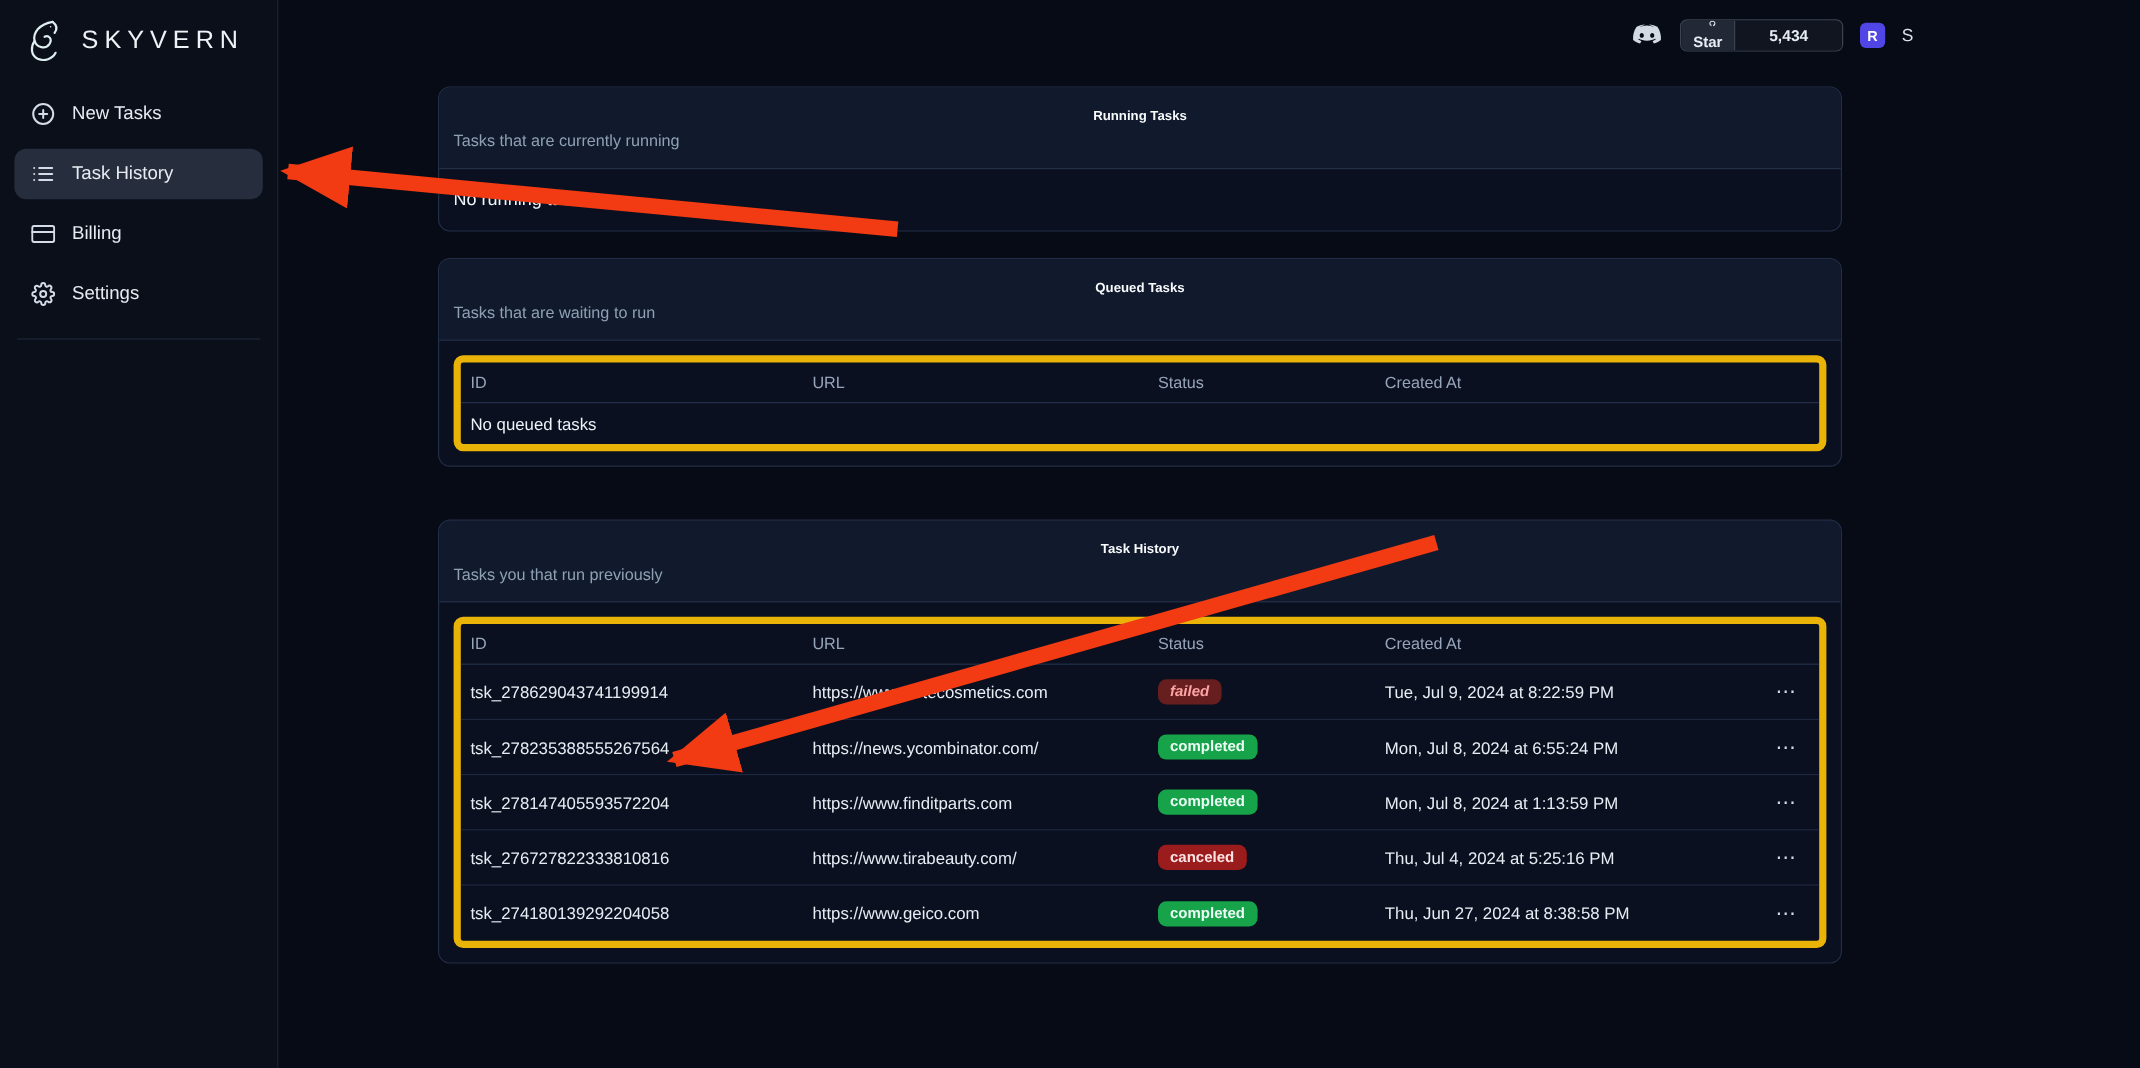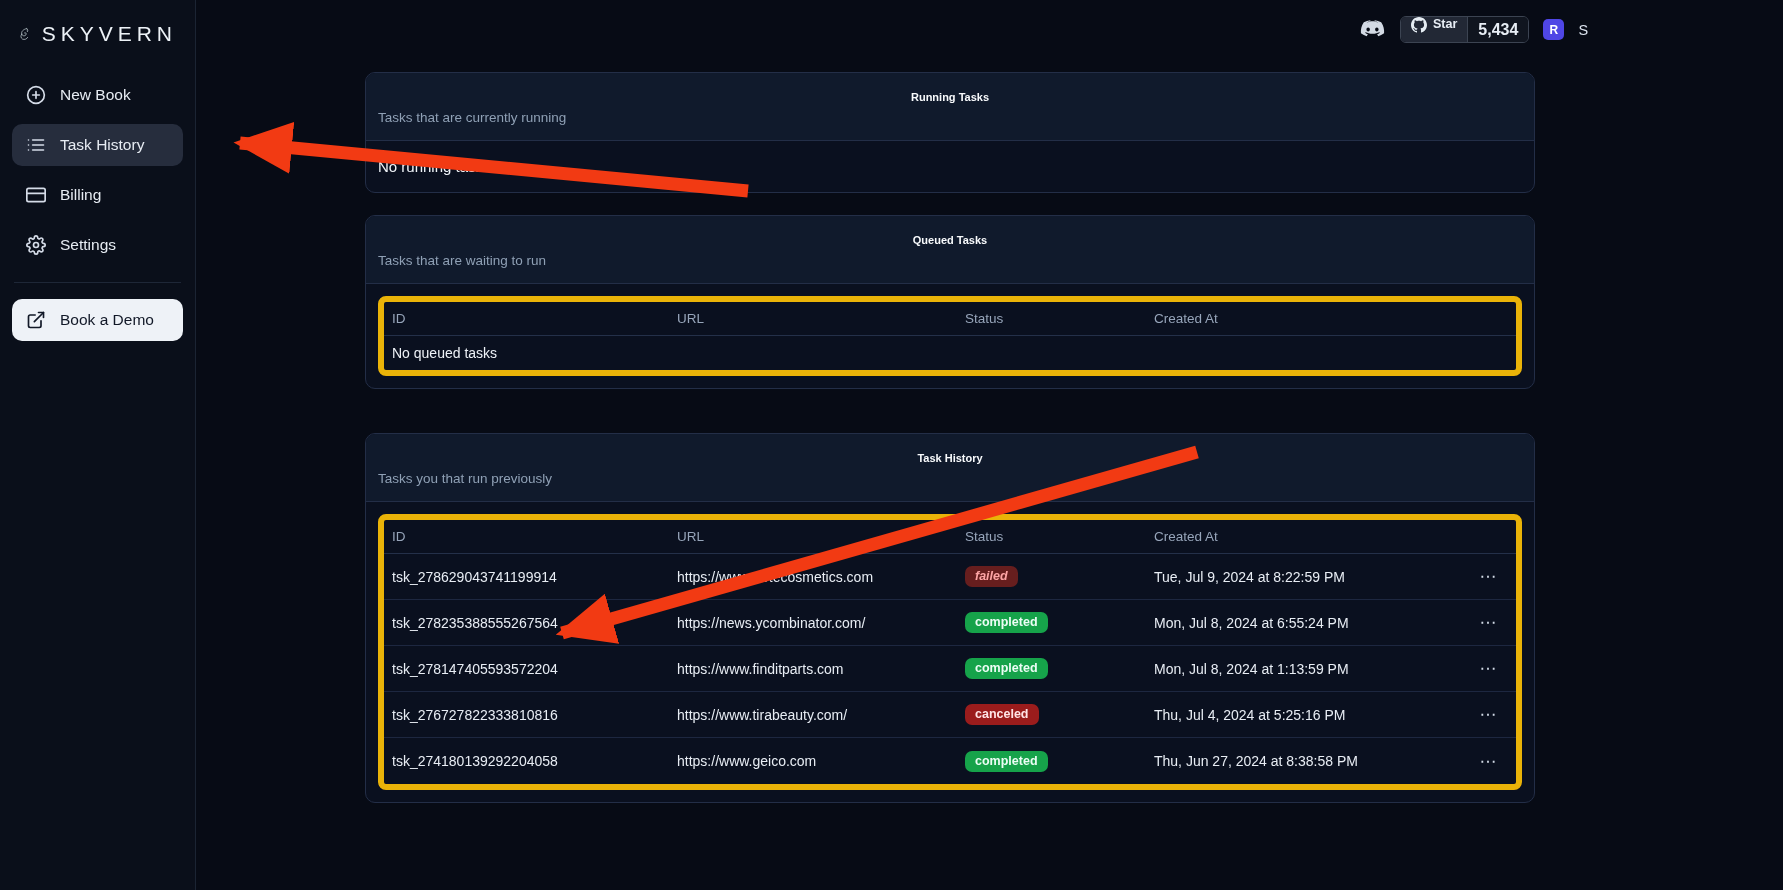--- a/index.html
+++ b/index.html
@@ -5,42 +5,42 @@
   * { box-sizing: border-box; }
   html,body { margin:0; padding:0; }
   body {
     width:1783px; height:890px; overflow:hidden; position:relative;
     background:#070b15; color:#e8edf4;
     font-family:"Liberation Sans","DejaVu Sans",sans-serif;
   }
 
   
   .sidebar{
-    position:absolute; left:0; top:0; bottom:0; width:196px;
+    position:absolute; left:0; top:0; bottom:0; width:232px;
     background:#0a0f1a; border-right:1px solid #1b2433; z-index:10;
   }
   .logo-row{display:flex;align-items:center;gap:10px;padding:12px 18px 10px;}
   .logo-text{font-size:21px;letter-spacing:5px;color:#edf2f7;font-weight:400;}
   .nav{padding:8px 12px 0;}
   .nav-item{
     display:flex;align-items:center;gap:14px;height:42px;padding:0 14px;
     border-radius:10px;color:#e7ecf3;font-size:15.5px;margin-bottom:8px;cursor:pointer;
   }
   .nav-item svg{width:20px;height:20px;stroke:#d5dce8;fill:none;stroke-width:2;stroke-linecap:round;stroke-linejoin:round;flex:none;}
   .nav-item.active{background:#262d3d;}
   .nav-divider{border:none;border-top:1px solid #1e2737;margin:16px 2px;}
   .nav-item.demo{background:#eef2f7;color:#111827;font-weight:500;}
   .nav-item.demo svg{stroke:#111827;}
 
   
   .topbar{position:absolute;top:16px;left:1358px;display:flex;align-items:center;gap:14px;z-index:10;}
   .discord-btn{width:28px;height:22px;display:flex;align-items:center;justify-content:center;cursor:pointer;}
   .gh{display:flex;align-items:stretch;height:27px;border:1px solid #3c4452;border-radius:6px;overflow:hidden;cursor:pointer;}
-  .gh-left{display:flex;align-items:flex-start;gap:6px;background:#222835;padding:0 10px;font-size:12.5px;font-weight:700;color:#e8eef5;}
-  .gh-right{display:flex;align-items:center;background:#10151f;border-left:1px solid #3c4452;padding:0 10px;font-size:16px;font-weight:700;color:#e8eef5;}
+  .gh-left{display:flex;align-items:flex-end;gap:6px;background:#222835;padding:0 10px;font-size:12.5px;font-weight:700;color:#e8eef5;flex-direction:column;}
+  .gh-right{display:flex;align-items:center;background:#10151f;border-left:1px solid #3c4452;padding:0 28px;font-size:13px;font-weight:700;color:#e8eef5;}
   .avatar{width:21px;height:21px;border-radius:5px;background:#4f46e5;color:#fff;font-size:12px;font-weight:700;
     display:flex;align-items:center;justify-content:center;cursor:pointer;}
   .partial{font-size:14.5px;color:#dbe3ee;}
 
   
   .content{position:absolute;left:365px;top:72px;width:1170px;z-index:5;}
   .card{background:#0a101f;border:1px solid #232e47;border-radius:10px;overflow:hidden;}
   .card-header{background:#101a2c;padding:18px 12px 15px;border-bottom:1px solid #232e47;}
   .card-title{margin:0 0 7px;font-size:11px;font-weight:700;color:#f8fafc;text-align:center;}
   .card-sub{margin:0;font-size:13.5px;color:#8fa0b5;}
@@ -76,21 +76,21 @@
     <span class="logo-text">SKYVERN</span>
   </div>
 
   <nav class="nav">
     <div class="nav-item">
       <svg viewBox="0 0 24 24">
         <circle cx="12" cy="12" r="10"></circle>
           <line x1="12" y1="8" x2="12" y2="16"></line>
           <line x1="8" y1="12" x2="16" y2="12"></line>
       </svg>
-      <span>New Book</span>
+      <span>New Tasks</span>
     </div>
     <div class="nav-item active">
       <svg viewBox="0 0 24 24">
         <line x1="8" y1="6" x2="21" y2="6"></line>
           <line x1="8" y1="12" x2="21" y2="12"></line>
           <line x1="8" y1="18" x2="21" y2="18"></line>
         <line x1="3" y1="6" x2="3.01" y2="6"></line>
           <line x1="3" y1="12" x2="3.01" y2="12"></line>
           <line x1="3" y1="18" x2="3.01" y2="18"></line>
       </svg>
@@ -106,28 +106,20 @@
     <div class="nav-item">
       <svg viewBox="0 0 24 24">
         <circle cx="12" cy="12" r="3"></circle>
         <path d="M19.4 15a1.65 1.65 0 0 0 .33 1.82l.06.06a2 2 0 0 1 0 2.83 2 2 0 0 1-2.83 0l-.06-.06a1.65 1.65 0 0 0-1.82-.33 1.65 1.65 0 0 0-1 1.51V21a2 2 0 0 1-2 2 2 2 0 0 1-2-2v-.09A1.65 1.65 0 0 0 9 19.4a1.65 1.65 0 0 0-1.82.33l-.06.06a2 2 0 0 1-2.83 0 2 2 0 0 1 0-2.83l.06-.06a1.65 1.65 0 0 0 .33-1.82 1.65 1.65 0 0 0-1.51-1H3a2 2 0 0 1-2-2 2 2 0 0 1 2-2h.09A1.65 1.65 0 0 0 4.6 9a1.65 1.65 0 0 0-.33-1.82l-.06-.06a2 2 0 0 1 0-2.83 2 2 0 0 1 2.83 0l.06.06a1.65 1.65 0 0 0 1.82.33H9a1.65 1.65 0 0 0 1-1.51V3a2 2 0 0 1 2-2 2 2 0 0 1 2 2v.09a1.65 1.65 0 0 0 1 1.51 1.65 1.65 0 0 0 1.82-.33l.06-.06a2 2 0 0 1 2.83 0 2 2 0 0 1 0 2.83l-.06.06a1.65 1.65 0 0 0-.33 1.82V9a1.65 1.65 0 0 0 1.51 1H21a2 2 0 0 1 2 2 2 2 0 0 1-2 2h-.09a1.65 1.65 0 0 0-1.51 1z"></path>
       </svg>
       <span>Settings</span>
     </div>
 
     <hr class="nav-divider">
 
-    <div class="nav-item demo">
-      <svg viewBox="0 0 24 24">
-        <path d="M18 13v6a2 2 0 0 1-2 2H5a2 2 0 0 1-2-2V8a2 2 0 0 1 2-2h6"></path>
-        <polyline points="15 3 21 3 21 9"></polyline>
-          <line x1="10" y1="14" x2="21" y2="3"></line>
-      </svg>
-      <span>Book a Demo</span>
-    </div>
   </nav>
 </aside>
 
 <div class="topbar">
   <div class="discord-btn">
     <svg viewBox="0 0 28 20" width="27" height="20">
       <path fill="#d3dae4" d="M23 2 C20.8.9 18.6.3 16.4 0l-.3.6c2 .5 3 1.2 4 1.9-1.7-.8-3.9-1.5-6.1-1.5s-4.4.7-6.1 1.5c1-.7 2-1.4 4-1.9L11.6 0C9.4.3 7.2.9 5 2 2.4 5.9 1.7 9.7 2 13.4c2 1.5 4 2.4 6 3l1.2-1.9c-1-.4-2-.9-2.9-1.6l.7-.5c1.8.9 4 1.6 7 1.6s5.2-.7 7-1.6l.7.5c-.9.7-1.9 1.2-2.9 1.6L20 16.4c2-.6 4-1.5 6-3 .3-3.7-.4-7.5-3-11.4zM9.5 11.5c-1 0-1.8-.9-1.8-2s.8-2 1.8-2 1.8.9 1.8 2-.8 2-1.8 2zm9 0c-1 0-1.8-.9-1.8-2s.8-2 1.8-2 1.8.9 1.8 2-.8 2-1.8 2z"></path>
     </svg>
   </div>
   <div class="gh">

